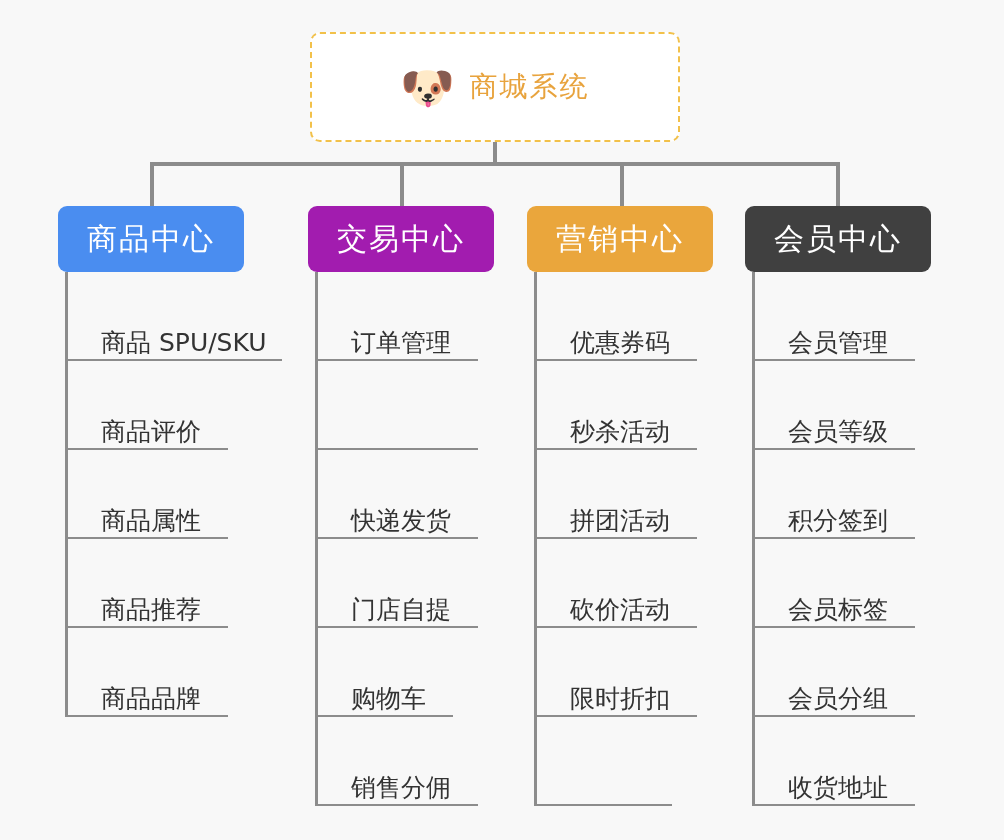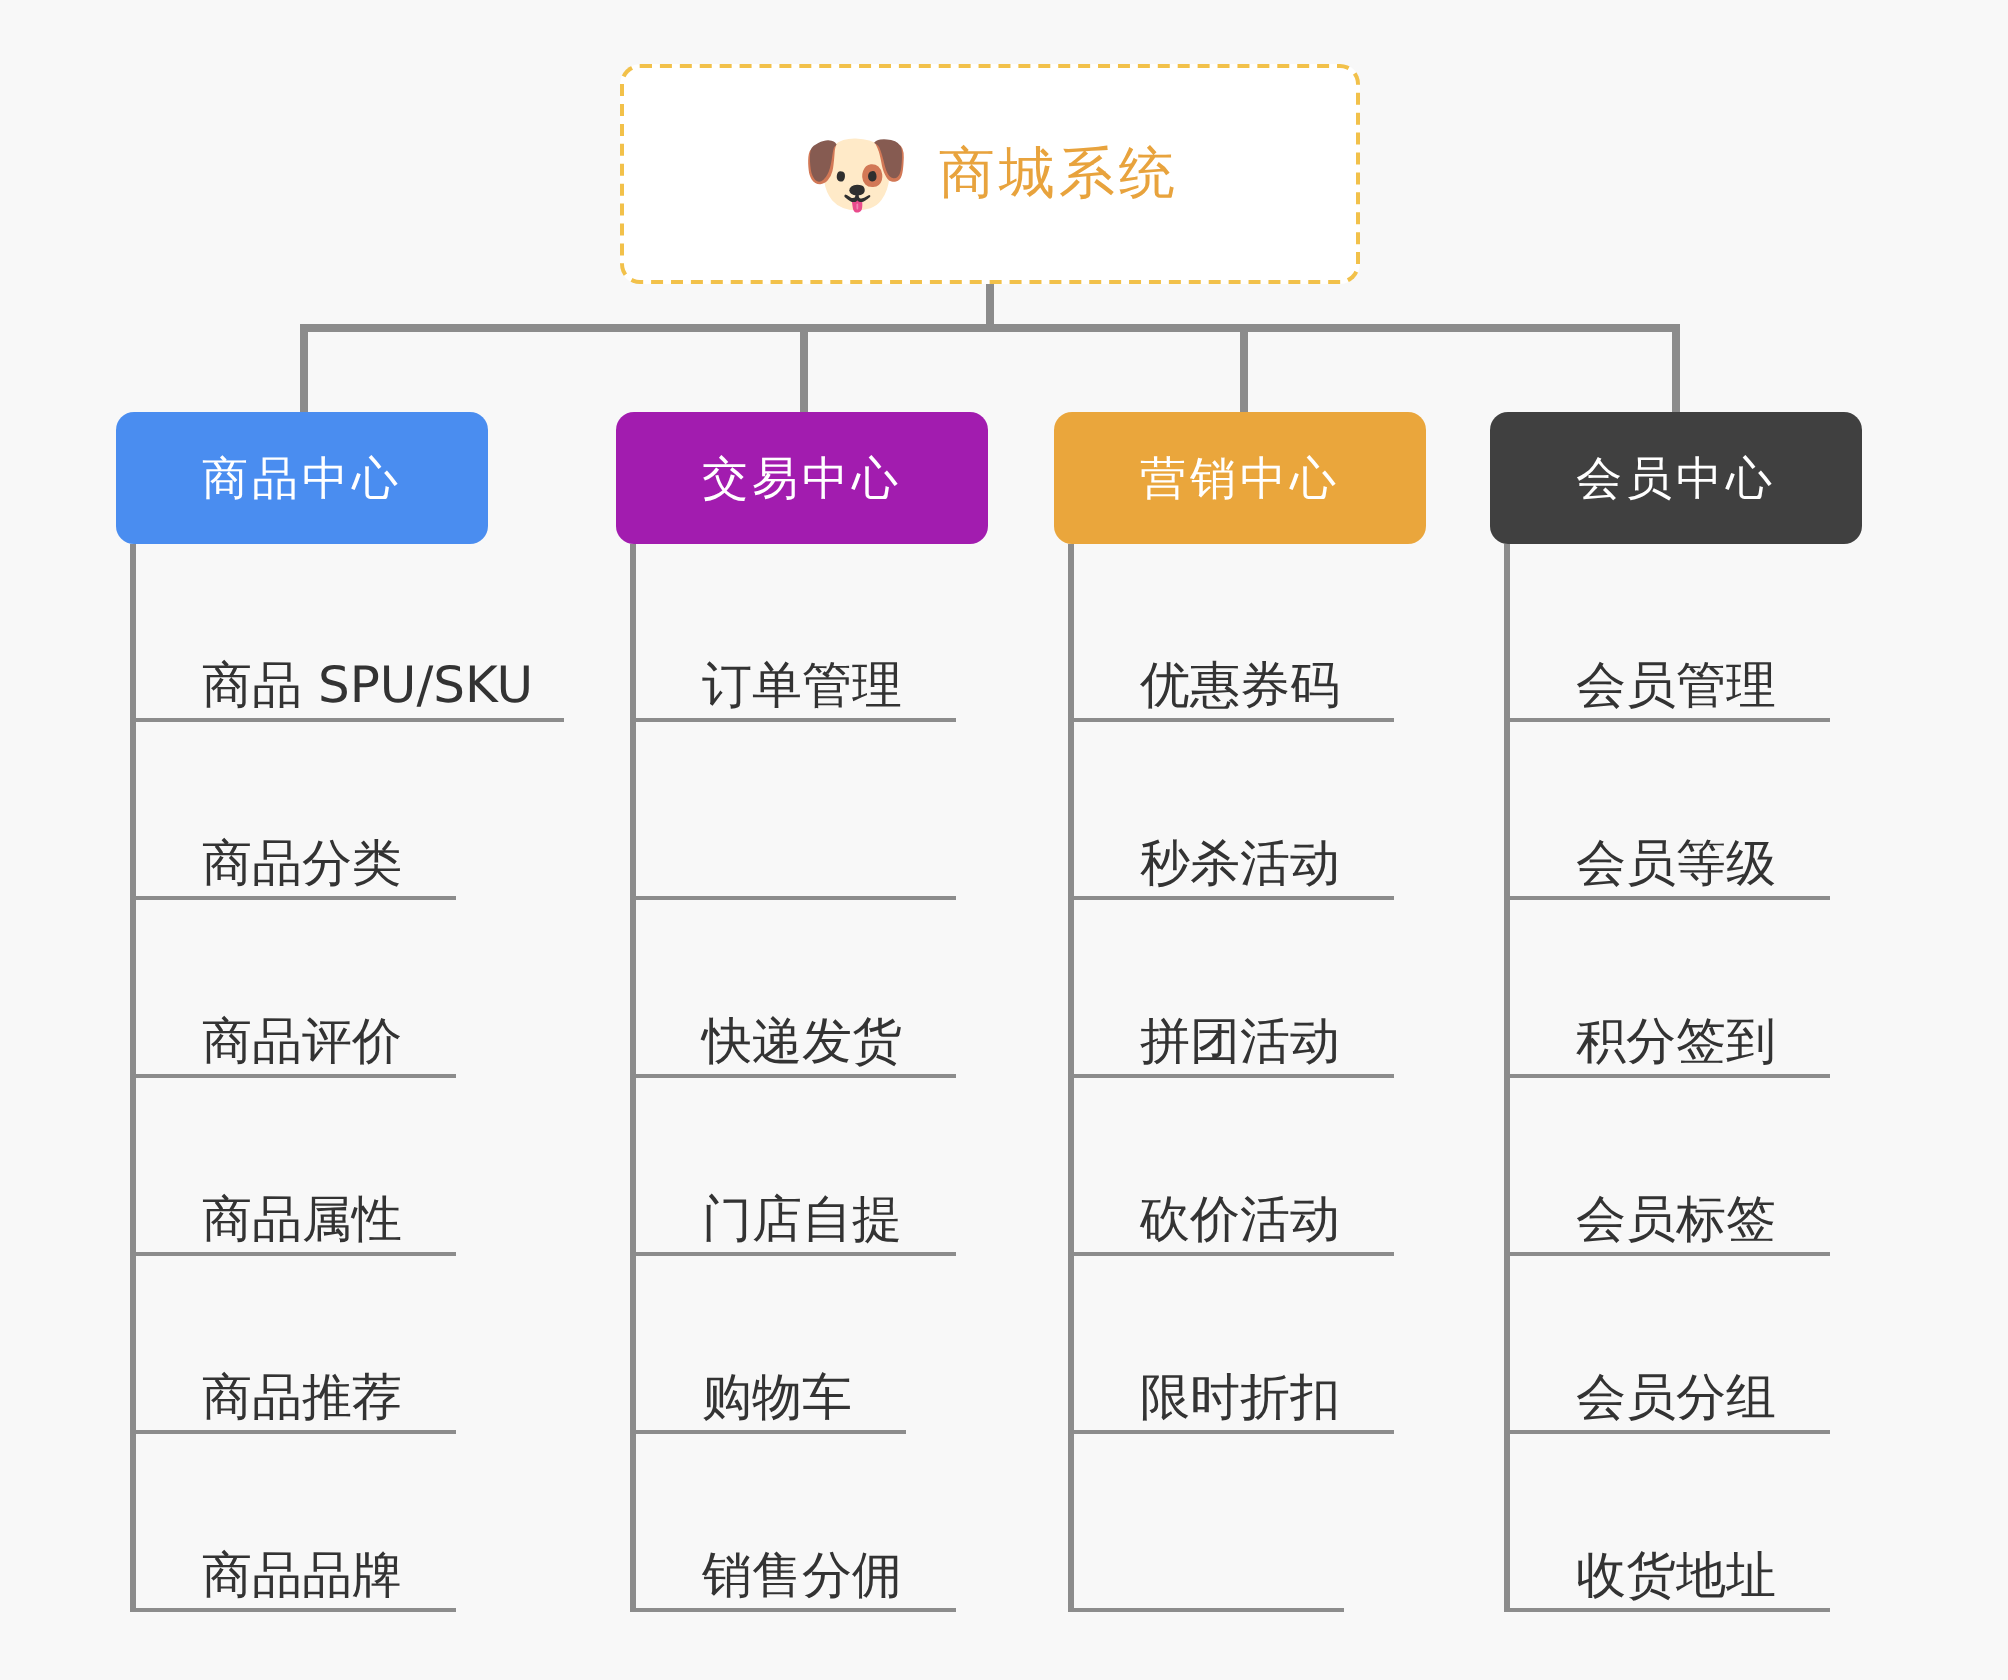--- a/index.html
+++ b/index.html
@@ -69,21 +69,21 @@
   }
   .branch-head {
     position: relative;
     box-sizing: border-box;
     height: 66px;
     border-radius: 9px;
     display: flex;
     align-items: center;
     justify-content: center;
     color: #ffffff;
-    font-size: 23px;
+    font-size: 30px;
     letter-spacing: 2px;
     white-space: nowrap;
   }
 
   
   .leaf-list {
     position: relative;
     margin-left: 7px;
     border-left: 3px solid #8c8c8c;
     padding-left: 0;
@@ -131,24 +131,20 @@
   <div class="branch" style="left:58px;">
     <div class="branch-head" style="width:186px; background:#4a8df0;">
       <span>商品中心</span>
     </div>
     <div class="leaf-list">
       <div class="leaf">
         <span class="leaf-label">商品 SPU/SKU</span>
         <span class="leaf-underline" style="width:214px;"></span>
       </div>
       <div class="leaf">
-        <span class="leaf-label">商品分类</span>
-        <span class="leaf-underline" style="width:160px;"></span>
-      </div>
-      <div class="leaf">
         <span class="leaf-label">商品评价</span>
         <span class="leaf-underline" style="width:160px;"></span>
       </div>
       <div class="leaf">
         <span class="leaf-label">商品属性</span>
         <span class="leaf-underline" style="width:160px;"></span>
       </div>
       <div class="leaf">
         <span class="leaf-label">商品推荐</span>
         <span class="leaf-underline" style="width:160px;"></span>

